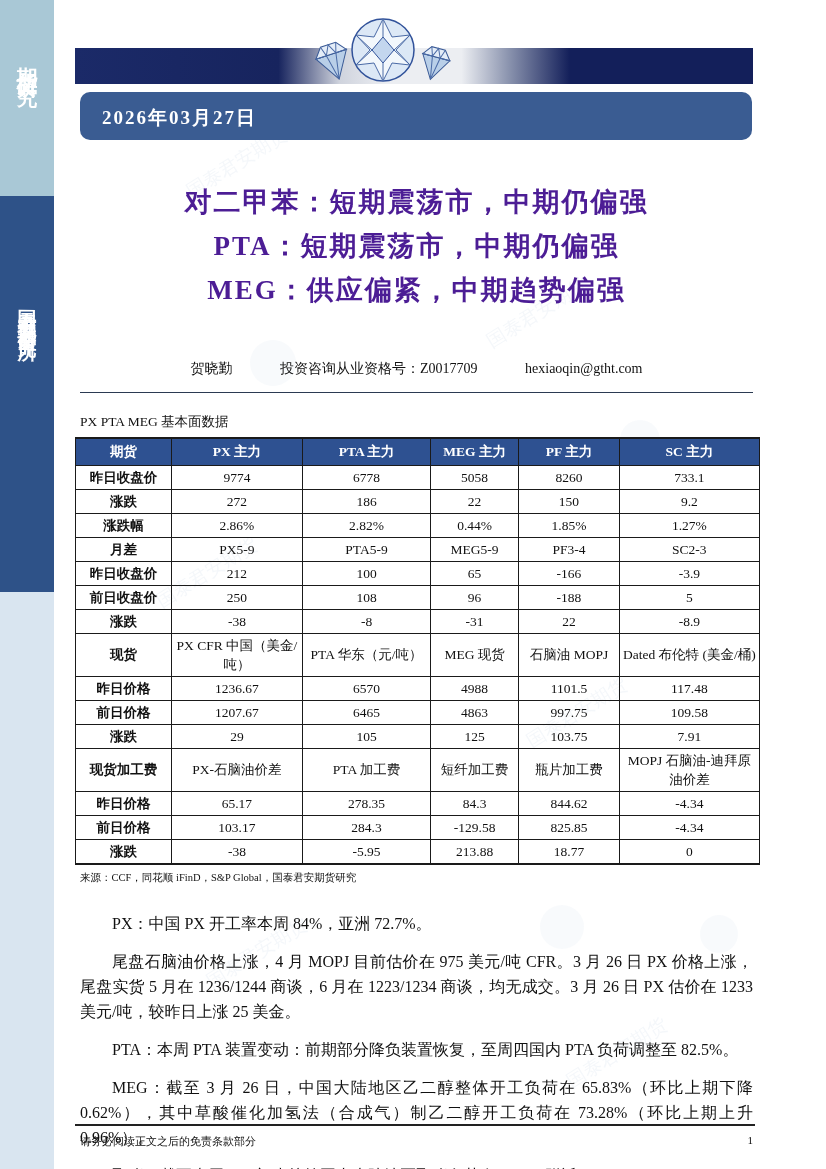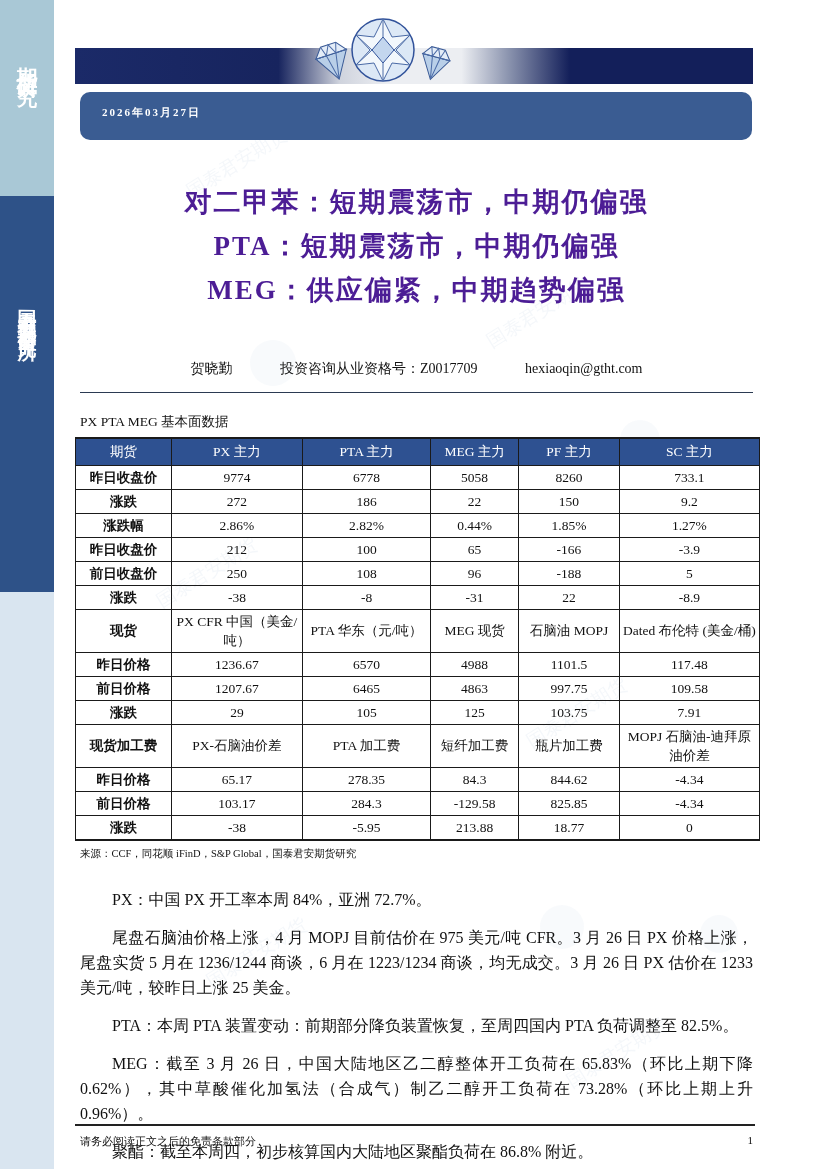--- a/index.html
+++ b/index.html
@@ -18,37 +18,37 @@
   .sb-seg3 { position:absolute; left:0; top:592px; width:54px; height:577px; background:#d9e5f0; }
   .vtext { writing-mode:vertical-rl; text-orientation:upright; color:#ffffff; font-weight:bold; letter-spacing:6px; }
   .sb-seg1 .vtext { position:absolute; left:50%; transform:translateX(-50%); top:50px; font-size:21px; }
   .sb-seg2 .vtext { position:absolute; left:50%; transform:translateX(-50%); top:98px; font-size:19px; letter-spacing:4px; }
 
   
   .banner { position:absolute; left:75px; top:48px; width:678px; height:36px;
     background:linear-gradient(to right,#1b2a68 0%,#17245e 30%,#cfd3dd 39%,#eceef2 46%,#eceef2 57%,#8a93ae 64%,#131f5a 73%,#131f5a 100%); }
   .diamonds { position:absolute; left:305px; top:14px; width:155px; height:74px; }
   .date-bar { position:absolute; left:80px; top:92px; width:672px; height:48px; background:#3a5c92; border-radius:10px; }
-  .date-bar span { position:absolute; left:22px; top:13px; color:#ffffff; font-size:11px; font-weight:bold; letter-spacing:2px; }
+  .date-bar span { position:absolute; left:22px; top:13px; color:#ffffff; font-size:19px; font-weight:bold; letter-spacing:2px; }
 
   
   .content { position:absolute; left:80px; top:140px; width:673px; }
 
   .title-block { margin-top:40px; text-align:center; }
   .title-line { font-size:27px; font-weight:bold; color:#4c1d95; line-height:44px; letter-spacing:2px; }
 
   .author-row { margin-top:48px; text-align:center; font-size:14px; color:#111; }
   .author-row span { margin:0 22px; }
   .rule1 { margin-top:14px; border:none; border-top:1.5px solid #2b3a52; }
 
   .table-caption { margin-top:20px; font-size:13.5px; color:#111; }
 
   table.data { margin-top:6px; width:685px; margin-left:-5px; border-collapse:collapse; table-layout:fixed; }
   table.data th, table.data td { border:1px solid #1a1a1a; text-align:center; font-size:13.5px; padding:2px 3px; line-height:19px; }
-  table.data thead th { background:#2e5191; color:#ffffff; font-weight:normal; height:27px; border-top:2px solid #1a1a1a; }
+  table.data thead th { background:#2e5191; color:#ffffff; font-weight:bold; height:27px; border-top:2px solid #1a1a1a; }
   table.data { border-bottom:2px solid #1a1a1a; }
   table.data td.rowlabel { font-weight:bold; }
   col.c0{width:14.0%} col.c1{width:19.2%} col.c2{width:18.7%} col.c3{width:12.9%} col.c4{width:14.7%} col.c5{width:20.5%}
 
   .source-note { margin-top:6px; font-size:10.5px; color:#111; }
 
   .paras { margin-top:26px; }
   .para { font-size:16px; line-height:25px; text-indent:2em; margin-bottom:13px; text-align:justify; }
 
   
@@ -174,20 +174,28 @@
           </tr>
           <tr>
             <td class="rowlabel">涨跌幅</td>
             <td>2.86%</td>
             <td>2.82%</td>
             <td>0.44%</td>
             <td>1.85%</td>
             <td>1.27%</td>
           </tr>
           <tr>
+            <td class="rowlabel">月差</td>
+            <td>PX5-9</td>
+            <td>PTA5-9</td>
+            <td>MEG5-9</td>
+            <td>PF3-4</td>
+            <td>SC2-3</td>
+          </tr>
+          <tr>
             <td class="rowlabel">昨日收盘价</td>
             <td>212</td>
             <td>100</td>
             <td>65</td>
             <td>-166</td>
             <td>-3.9</td>
           </tr>
           <tr>
             <td class="rowlabel">前日收盘价</td>
             <td>250</td>

